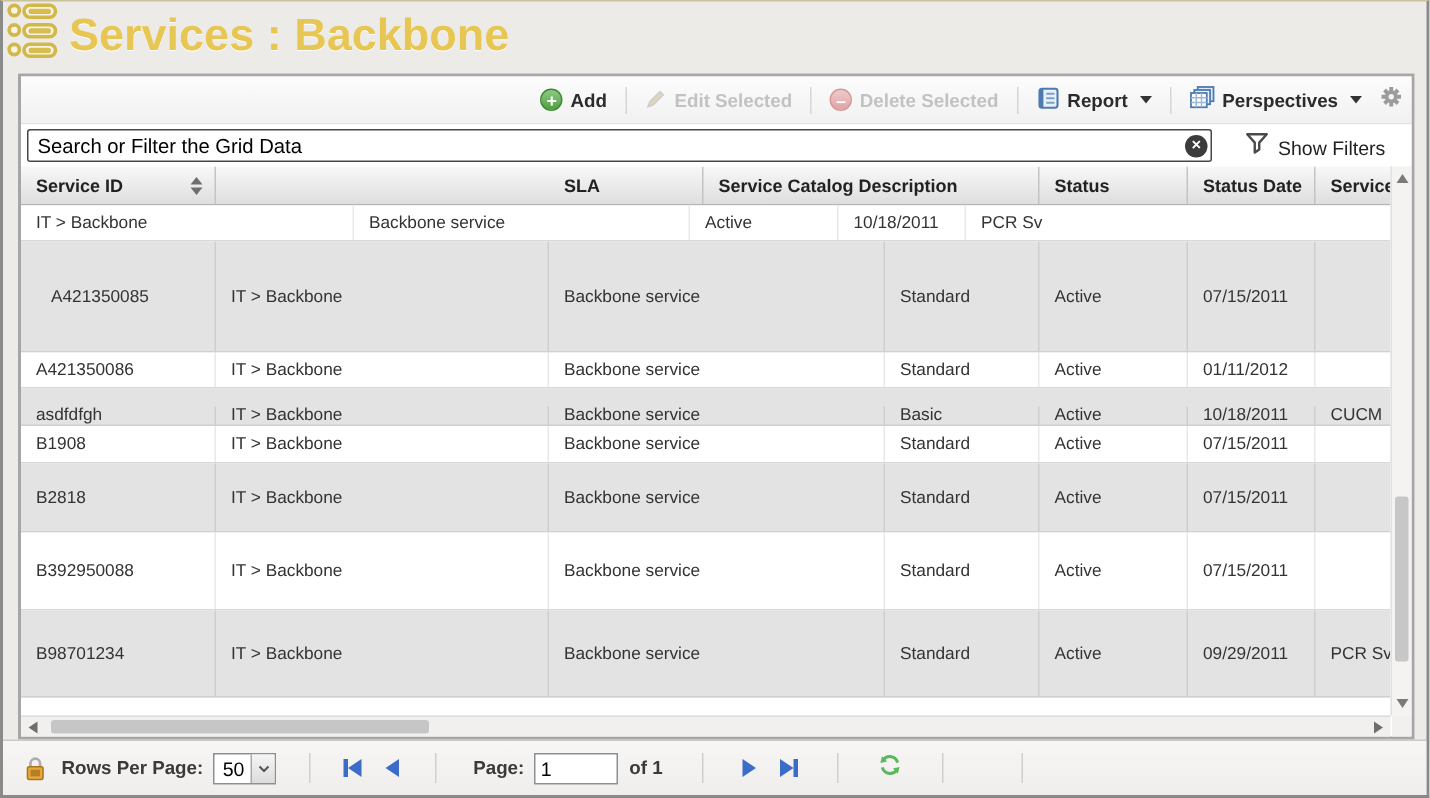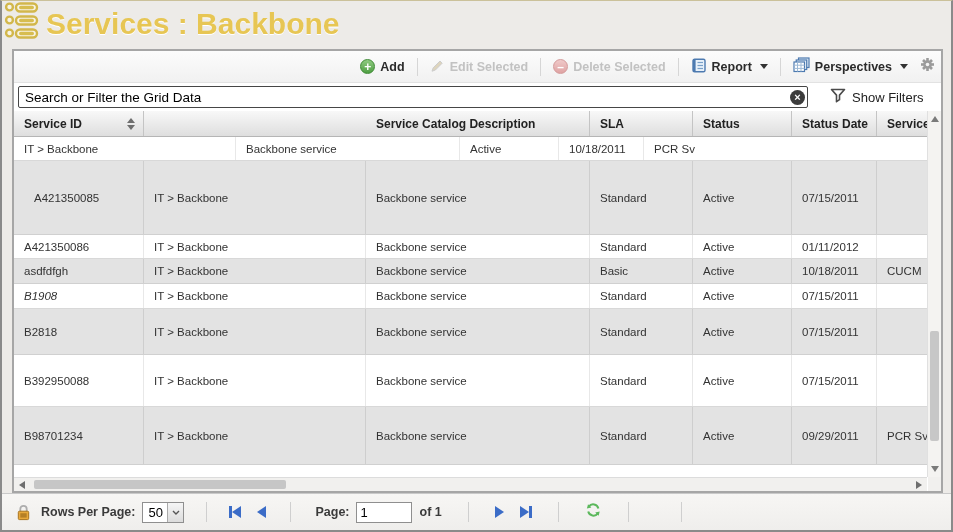--- a/index.html
+++ b/index.html
@@ -187,26 +187,26 @@
         <div class="hcell" style="width: 130px;">
           <span>Service ID</span>
           <span class="sort-icon">
             <span class="up"></span>
             <span class="dn"></span>
           </span>
         </div>
         <div class="hcell" style="width: 222px; margin-top: 32px;">
           <span>Service Catalog Path</span>
         </div>
+        <div class="hcell" style="width: 103px;">
+          <span>SLA</span>
+        </div>
         <div class="hcell" style="width: 224px;">
           <span>Service Catalog Description</span>
         </div>
-        <div class="hcell" style="width: 103px;">
-          <span>SLA</span>
-        </div>
         <div class="hcell" style="width: 99px;">
           <span>Status</span>
         </div>
         <div class="hcell" style="width: 85px;">
           <span>Status Date</span>
         </div>
         <div class="hcell last">
           <span>Service H</span>
         </div>
       </div>
@@ -230,31 +230,31 @@
         </div>
         <div class="grid-row" style="height: 24px;">
           <div class="cell" style="width: 130px;">A421350086</div>
           <div class="cell" style="width: 222px;">IT &gt; Backbone</div>
           <div class="cell" style="width: 224px;">Backbone service</div>
           <div class="cell" style="width: 103px;">Standard</div>
           <div class="cell" style="width: 99px;">Active</div>
           <div class="cell" style="width: 85px;">01/11/2012</div>
           <div class="cell last"></div>
         </div>
-        <div class="grid-row alt" style="height: 25px;">
+        <div class="grid-row alt" style="height: 25px; align-items: flex-end;">
           <div class="cell" style="width: 130px;">asdfdfgh</div>
           <div class="cell" style="width: 222px;">IT &gt; Backbone</div>
           <div class="cell" style="width: 224px;">Backbone service</div>
           <div class="cell" style="width: 103px;">Basic</div>
           <div class="cell" style="width: 99px;">Active</div>
           <div class="cell" style="width: 85px;">10/18/2011</div>
           <div class="cell last">CUCM</div>
         </div>
         <div class="grid-row" style="height: 25px;">
-          <div class="cell" style="width: 130px; font-style: italic;">B1908</div>
+          <div class="cell" style="width: 130px;">B1908</div>
           <div class="cell" style="width: 222px;">IT &gt; Backbone</div>
           <div class="cell" style="width: 224px;">Backbone service</div>
           <div class="cell" style="width: 103px;">Standard</div>
           <div class="cell" style="width: 99px;">Active</div>
           <div class="cell" style="width: 85px;">07/15/2011</div>
           <div class="cell last"></div>
         </div>
         <div class="grid-row alt" style="height: 46px;">
           <div class="cell" style="width: 130px;">B2818</div>
           <div class="cell" style="width: 222px;">IT &gt; Backbone</div>

